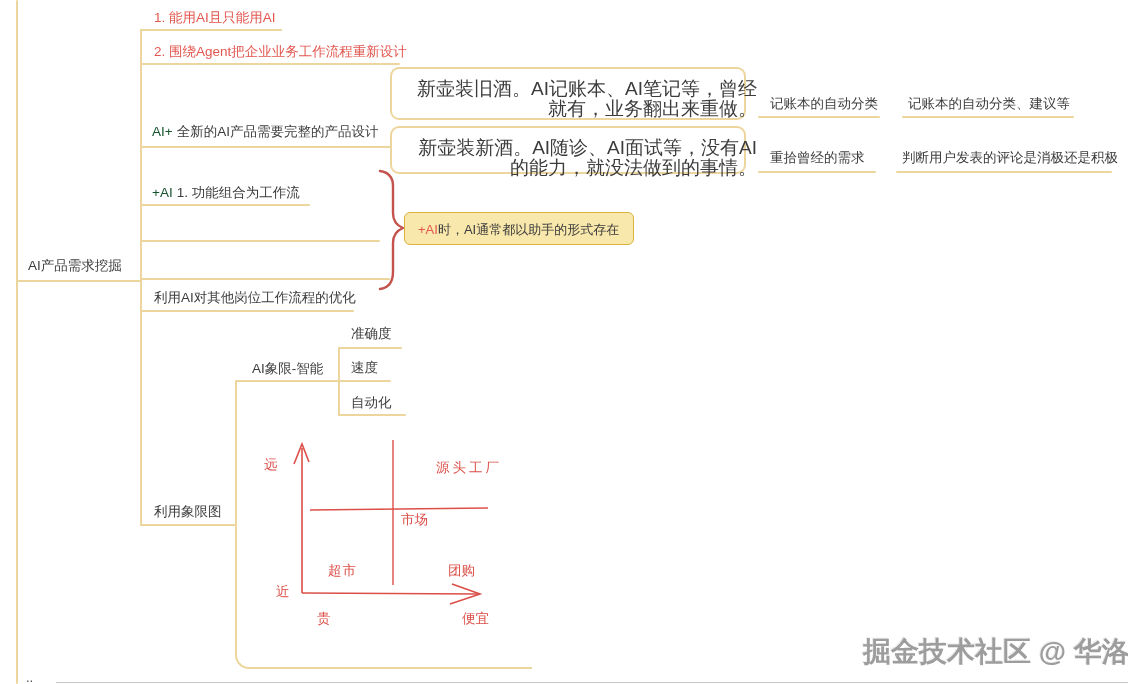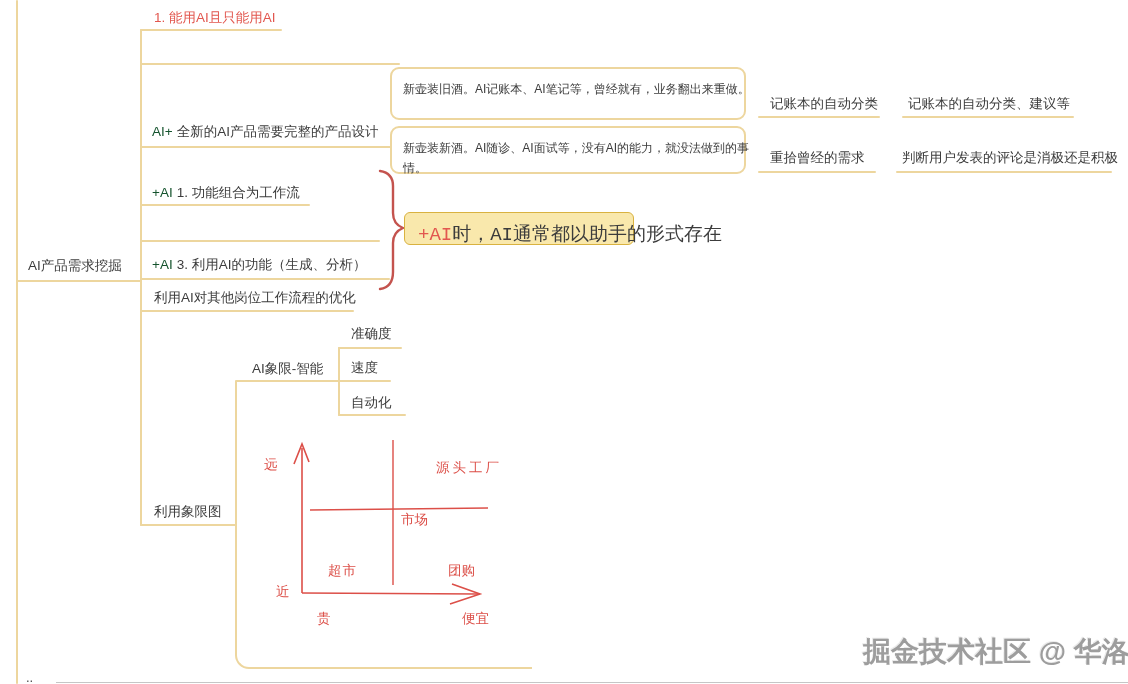--- a/index.html
+++ b/index.html
@@ -4,24 +4,24 @@
 <style>
   html,body{margin:0;padding:0;background:#fff;}
   .stage{position:relative;width:1128px;height:684px;background:#ffffff;overflow:hidden;
          font-family:"Liberation Sans","DejaVu Sans",sans-serif;}
   .n{position:absolute;font-size:13.5px;line-height:15px;color:#3c3c3c;white-space:nowrap;}
   .red{color:#e2574f;}
   .pref{color:#14532d;margin-right:4px;}
   .hl{position:absolute;height:2px;background:#edd69e;border-radius:2px;}
   .vl{position:absolute;width:2px;background:#edd69e;border-radius:2px;}
   .box{position:absolute;border:2px solid #edd69e;border-radius:9px;background:#fff;}
-  .boxtext{font-size:12px;line-height:20px;color:#3c3c3c;width:354px;margin:10px 0 0 11px;}
+  .boxtext{font-size:19px;line-height:20px;color:#3c3c3c;width:354px;margin:10px 0 0 11px;text-align:right;}
   .note{position:absolute;left:404px;top:212px;width:230px;height:33px;background:#f9e8ac;
         border:1.5px solid #d9b240;border-radius:6px;box-sizing:border-box;}
-  .note .ntext{position:absolute;left:13px;top:8px;font-size:19px;white-space:nowrap;color:#3c3c3c;font-family:Liberation Mono, monospace;}
+  .note .ntext{position:absolute;left:13px;top:8px;font-size:13px;white-space:nowrap;color:#3c3c3c;}
   .elbow{position:absolute;border-left:2px solid #edd69e;border-bottom:2px solid #edd69e;
          border-bottom-left-radius:14px;}
   .q{position:absolute;font-size:13.5px;line-height:14px;color:#dc4f48;white-space:nowrap;}
   .wm{position:absolute;left:863px;top:633px;font-size:28px;font-weight:bold;color:#9d9d9d;
       text-shadow:2px 2px 0 rgba(255,255,255,.95), -1px -1px 0 rgba(220,220,220,.6);white-space:nowrap;}
   .dots{position:absolute;left:26px;top:670px;font-size:13px;color:#4a4a4a;}
   .bline{position:absolute;left:56px;top:682px;width:1072px;height:1px;background:#c6c6c6;}
   svg{position:absolute;overflow:visible;}
 </style>
 </head>
@@ -48,42 +48,40 @@
   <div class="hl" style="left:338px;top:347px;width:64px"></div>
   <div class="hl" style="left:235px;top:380px;width:156px"></div>
   <div class="hl" style="left:338px;top:414px;width:68px"></div>
   <div class="elbow" style="left:235px;top:381px;width:295px;height:286px"></div>
   <div class="bline"></div>
 
   <div class="n" style="left:28px;top:258px">AI产品需求挖掘</div>
 
   <div class="n red" style="left:154px;top:10px">1. 能用AI且只能用AI</div>
 
+  <div class="n red" style="left:154px;top:44px">2. 围绕Agent把企业业务工作流程重新设计</div>
 
   <div class="n" style="left:152px;top:124px">
     <span class="pref">AI+</span><span>全新的AI产品需要完整的产品设计</span>
   </div>
 
   <div class="box" style="left:390px;top:67px;width:356px;height:53px;box-sizing:border-box">
     <div class="boxtext">新壶装旧酒。AI记账本、AI笔记等，曾经就有，业务翻出来重做。</div>
   </div>
   <div class="box" style="left:390px;top:126px;width:356px;height:48px;box-sizing:border-box">
     <div class="boxtext">新壶装新酒。AI随诊、AI面试等，没有AI的能力，就没法做到的事情。</div>
   </div>
 
   <div class="n" style="left:770px;top:96px">记账本的自动分类</div>
   <div class="n" style="left:908px;top:96px">记账本的自动分类、建议等</div>
   <div class="n" style="left:770px;top:150px">重拾曾经的需求</div>
   <div class="n" style="left:902px;top:150px">判断用户发表的评论是消极还是积极</div>
 
   <div class="n" style="left:152px;top:185px">
     <span class="pref">+AI</span><span>1. 功能组合为工作流</span>
-  </div>
-  <div class="n" style="left:152px;top:257px">
-    <span class="pref">+AI</span><span>3. 利用AI的功能（生成、分析）</span>
   </div>
 
   <svg style="left:374px;top:168px" width="36" height="124" viewBox="0 0 36 124">
     <path d="M6,3 Q19,5 19,18 L19,45 Q19,56 29,60 Q19,64 19,75 L19,104 Q19,119 6,121" fill="none" stroke="#c4534e" stroke-width="2.4" stroke-linecap="round"></path>
   </svg>
 
   <div class="note">
     <div class="ntext">
       <span class="red">+AI</span><span>时，AI通常都以助手的形式存在</span>
     </div>

